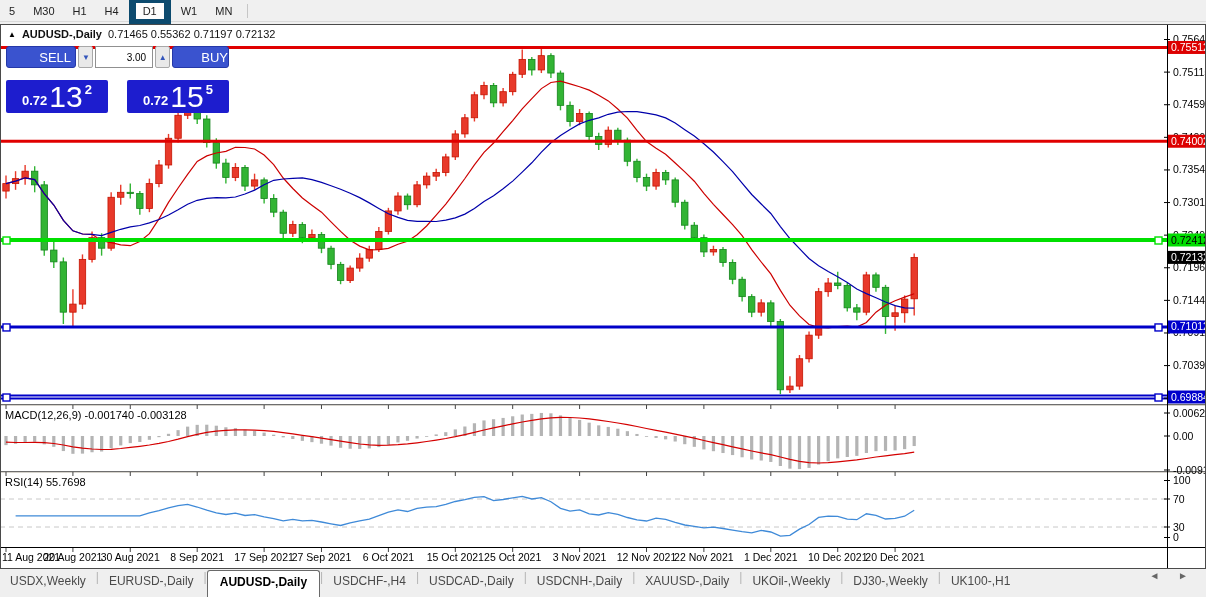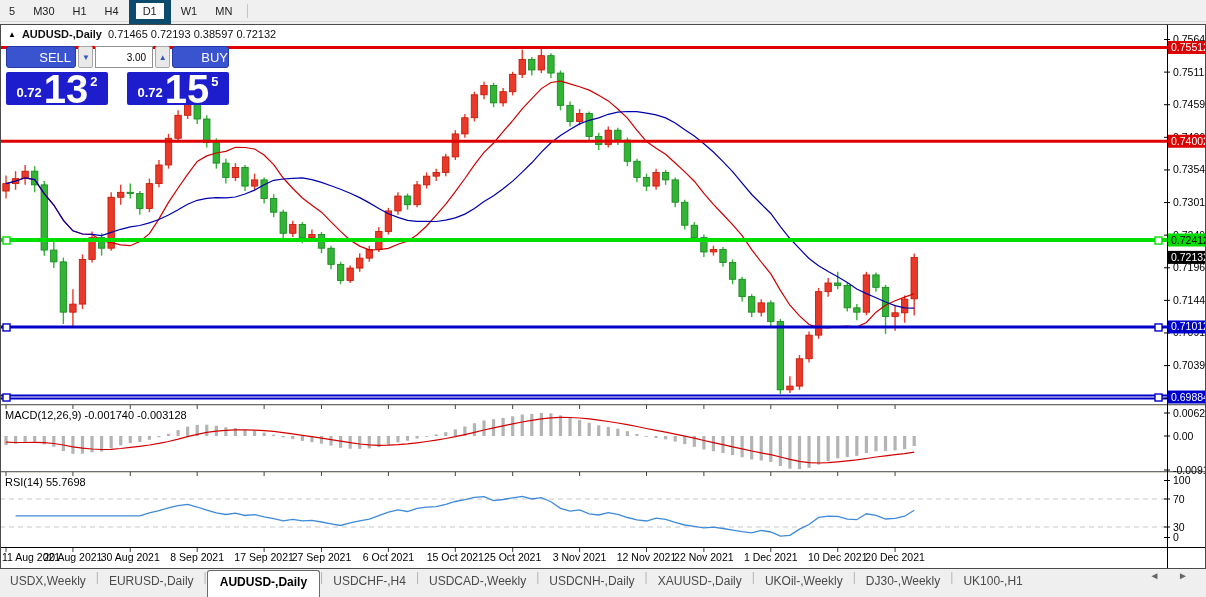--- a/index.html
+++ b/index.html
@@ -17,25 +17,25 @@
   .trade{position:absolute;left:6px;top:22px;width:223px;}
   .trade .row1{display:flex;height:22px;gap:2px;}
   .btn-sb{background:#3a53cf;color:#fff;border:1px solid #2538a8;border-radius:3px;
     font-size:13px;display:flex;align-items:center;justify-content:center;padding-left:28px;}
   .sell-btn{width:52px;}
   .buy-btn{width:57px;flex:1;}
   .spin-btn{width:17px;background:#e9e9e9;border:1px solid #a8a8a8;border-radius:2px;color:#3355bb;
     font-size:8px;display:flex;align-items:center;justify-content:center;}
   .vol-box{width:64px;background:#fff;border:1px solid #909090;font-size:10px;color:#000;
     display:flex;align-items:center;justify-content:flex-end;padding-right:6px;}
-  .trade .row2{display:flex;gap:19px;margin-top:4px;height:33px;}
+  .trade .row2{display:flex;gap:19px;margin-top:12px;height:33px;}
   .bigpx{flex:1;background:#1d1dce;border-radius:2px;color:#fff;display:flex;align-items:flex-end;
     justify-content:center;padding-bottom:2px;}
   .bigpx .pfx{font-size:13px;font-weight:bold;margin-right:2px;margin-bottom:3px;}
-  .bigpx .big{font-size:40px;font-weight:bold;line-height:28px;}
+  .bigpx .big{font-size:30px;font-weight:normal;line-height:28px;}
   .bigpx .sup{font-size:13px;font-weight:bold;margin-left:2px;margin-bottom:14px;}
   .tabs{position:absolute;left:0;top:570px;width:1206px;height:27px;background:#efefef;
     display:flex;font-size:12px;color:#4a4a4a;}
   .tab{padding:4px 10px 5px 10px;white-space:nowrap;}
   .tab.active{background:#fff;border:1px solid #6a6a6a;border-bottom:none;color:#000;font-weight:bold;
     border-radius:3px 3px 0 0;padding:4px 12px 6px 12px;}
   .tab-sep{color:#b5b5b5;padding-bottom:5px;}
   .tab-arrows{margin-left:auto;padding:0 10px 6px 0;color:#666;font-size:10px;letter-spacing:8px;}
 </style>
 </head>
@@ -479,21 +479,21 @@
       <text x="837.72" y="537" font-size="10.5" font-family="Liberation Sans, sans-serif" fill="#000" text-anchor="middle">10 Dec 2021</text>
       <line x1="895.08" y1="381" x2="895.08" y2="385" stroke="#444" stroke-width="1"></line>
       <line x1="895.08" y1="448" x2="895.08" y2="452" stroke="#444" stroke-width="1"></line>
       <line x1="895.08" y1="524" x2="895.08" y2="528" stroke="#444" stroke-width="1"></line>
       <text x="895.08" y="537" font-size="10.5" font-family="Liberation Sans, sans-serif" fill="#000" text-anchor="middle">20 Dec 2021</text>
       <rect x="0.5" y="0.5" width="1205" height="544" fill="none" stroke="#4a4a4a" stroke-width="1"></rect>
     </svg>
   <div class="title-overlay">
     <span class="collapse">▲</span>
     <span class="sym">AUDUSD-,Daily</span>
-    <span>0.71465 0.72193 0.38597 0.72132</span>
+    <span>0.71465 0.55362 0.71197 0.72132</span>
   </div>
   <div class="trade">
     <div class="row1">
       <div class="btn-sb sell-btn">SELL</div>
       <div class="spin-btn">▼</div>
       <div class="vol-box">3.00</div>
       <div class="spin-btn">▲</div>
       <div class="btn-sb buy-btn">BUY</div>
     </div>
     <div class="row2">
@@ -513,21 +513,21 @@
 
 <div class="tabs" id="tab-bar">
     <div class="tab">USDX,Weekly</div>
     <div class="tab-sep">|</div>
     <div class="tab">EURUSD-,Daily</div>
     <div class="tab-sep">|</div>
     <div class="tab active">AUDUSD-,Daily</div>
     <div class="tab-sep">|</div>
     <div class="tab">USDCHF-,H4</div>
     <div class="tab-sep">|</div>
-    <div class="tab">USDCAD-,Weekly</div>
+    <div class="tab">USDCAD-,Daily</div>
     <div class="tab-sep">|</div>
     <div class="tab">USDCNH-,Daily</div>
     <div class="tab-sep">|</div>
     <div class="tab">XAUUSD-,Daily</div>
     <div class="tab-sep">|</div>
     <div class="tab">UKOil-,Weekly</div>
     <div class="tab-sep">|</div>
     <div class="tab">DJ30-,Weekly</div>
     <div class="tab-sep">|</div>
     <div class="tab">UK100-,H1</div>

